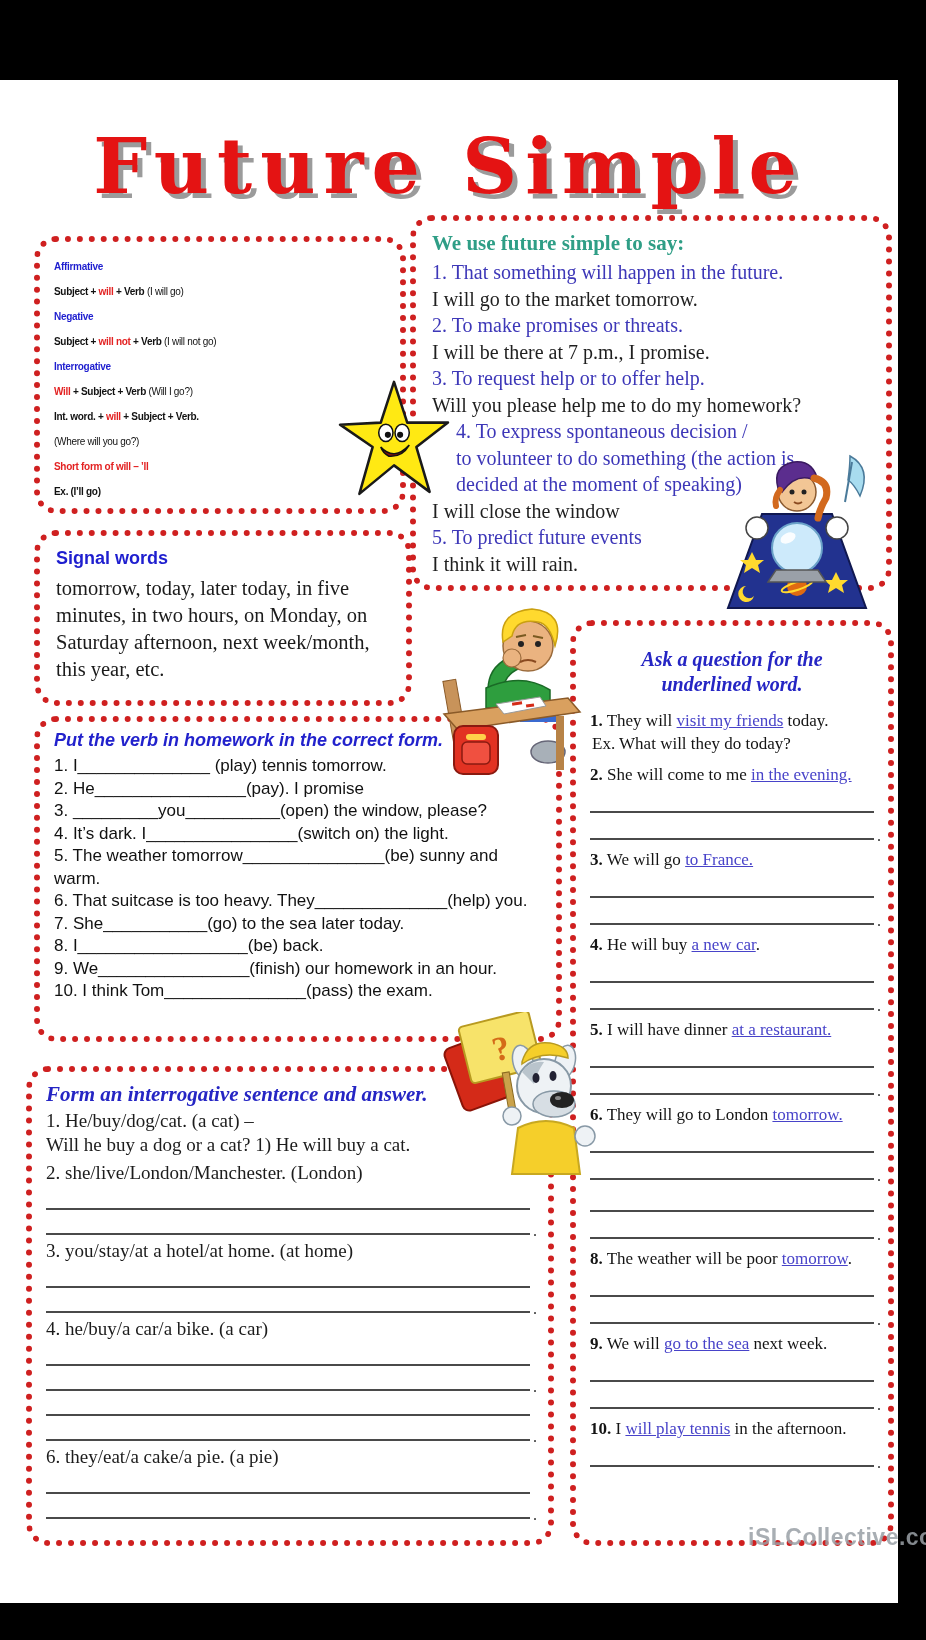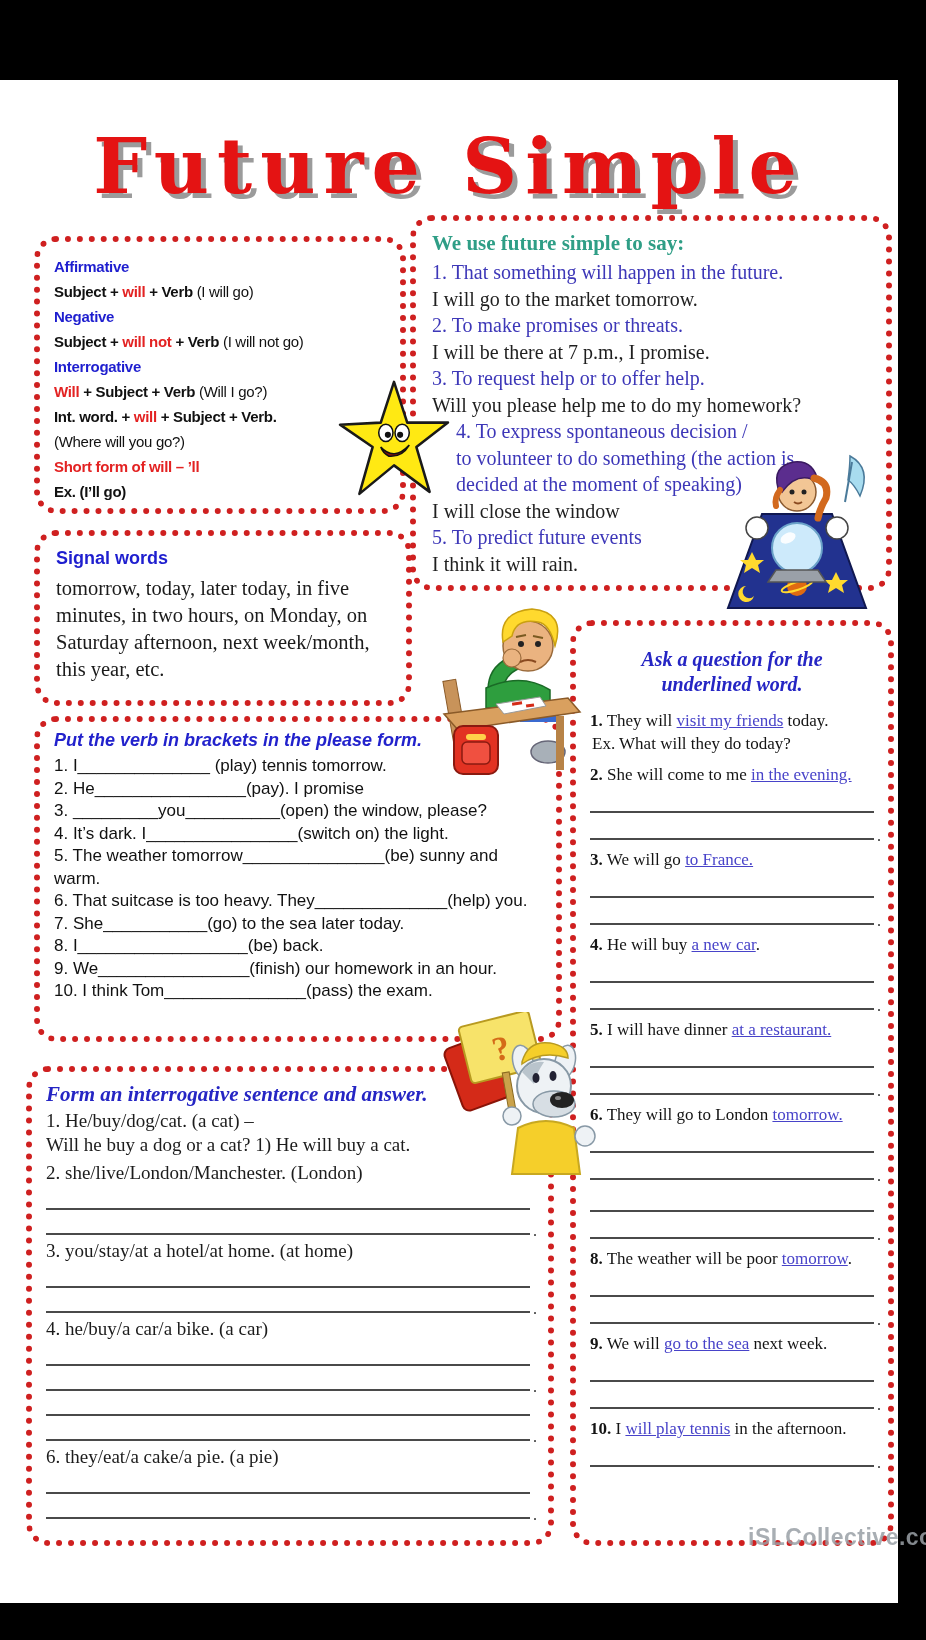--- a/index.html
+++ b/index.html
@@ -15,21 +15,21 @@
   
   .box{position:absolute;border:6px dotted #cf2020;border-radius:22px;background:transparent;box-sizing:border-box;}
   .box-grammar {left:34px; top:156px; width:372px; height:278px; padding:12px 6px 10px 14px;}
   .box-usage   {left:410px;top:135px; width:482px; height:376px; padding:10px 10px 10px 16px;}
   .box-signal  {left:34px; top:450px; width:378px; height:176px; padding:12px 14px 10px 16px;}
   .box-ex1     {left:34px; top:636px; width:528px; height:326px; padding:8px 10px 8px 14px;}
   .box-ex2     {left:26px; top:986px; width:528px; height:480px; padding:10px 18px 8px 14px;}
   .box-ex3     {left:570px;top:540px; width:324px; height:926px; padding:8px 14px 8px 14px;}
 
   
-  .g-line{font-size:15px;line-height:25px;font-weight:bold;color:#111;
+  .g-line{font-size:10px;line-height:25px;font-weight:bold;color:#111;
           white-space:nowrap;letter-spacing:-0.3px;}
   .seg{white-space:pre;}
   .seg.h{color:#1e1ecf;}
   .seg.r{color:#e32222;}
   .seg.p{font-weight:normal;}
 
   
   .usage-heading{font-family:"Liberation Serif",serif;font-weight:bold;font-size:21px;
                  color:#2f9e86;margin-bottom:3px;}
   .u-line{font-family:"Liberation Serif",serif;font-size:20px;line-height:26.5px;color:#1f1f1f;}
@@ -121,21 +121,21 @@
           <div class="u-line black">I think it will rain.</div>
         </div>
     </div>
 
     <div class="box box-signal">
       <div class="signal-heading">Signal words</div>
       <div class="signal-text">tomorrow, today, later today, in five minutes, in two hours, on Monday, on Saturday afternoon, next week/month, this year, etc.</div>
     </div>
 
     <div class="box box-ex1">
-      <div class="ex1-heading">Put the verb in brackets in the please form.</div>
+      <div class="ex1-heading">Put the verb in homework in the correct form.</div>
       <div id="ex1-items">
           <div class="e1-item">1. I______________ (play) tennis tomorrow.</div>
           <div class="e1-item">2. He________________(pay). I promise</div>
           <div class="e1-item">3. _________you__________(open) the window, please?</div>
           <div class="e1-item">4. It’s dark. I________________(switch on) the light.</div>
           <div class="e1-item">5. The weather tomorrow_______________(be) sunny and warm.</div>
           <div class="e1-item">6. That suitcase is too heavy. They______________(help) you.</div>
           <div class="e1-item">7. She___________(go) to the sea later today.</div>
           <div class="e1-item">8. I__________________(be) back.</div>
           <div class="e1-item">9. We________________(finish) our homework in an hour.</div>

